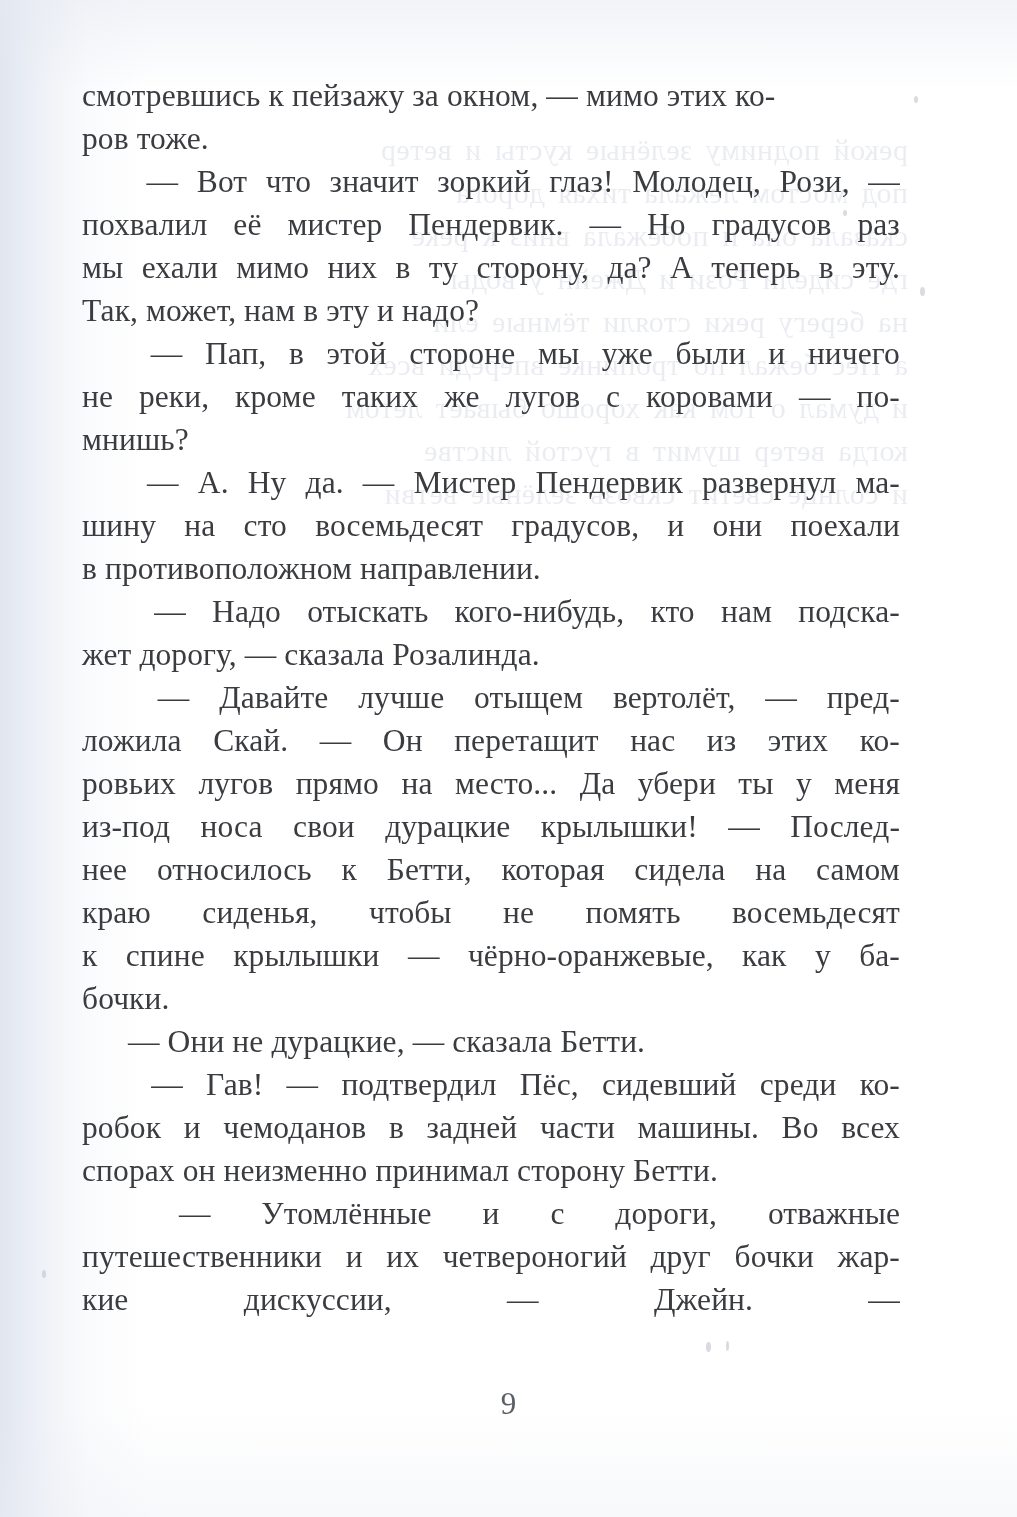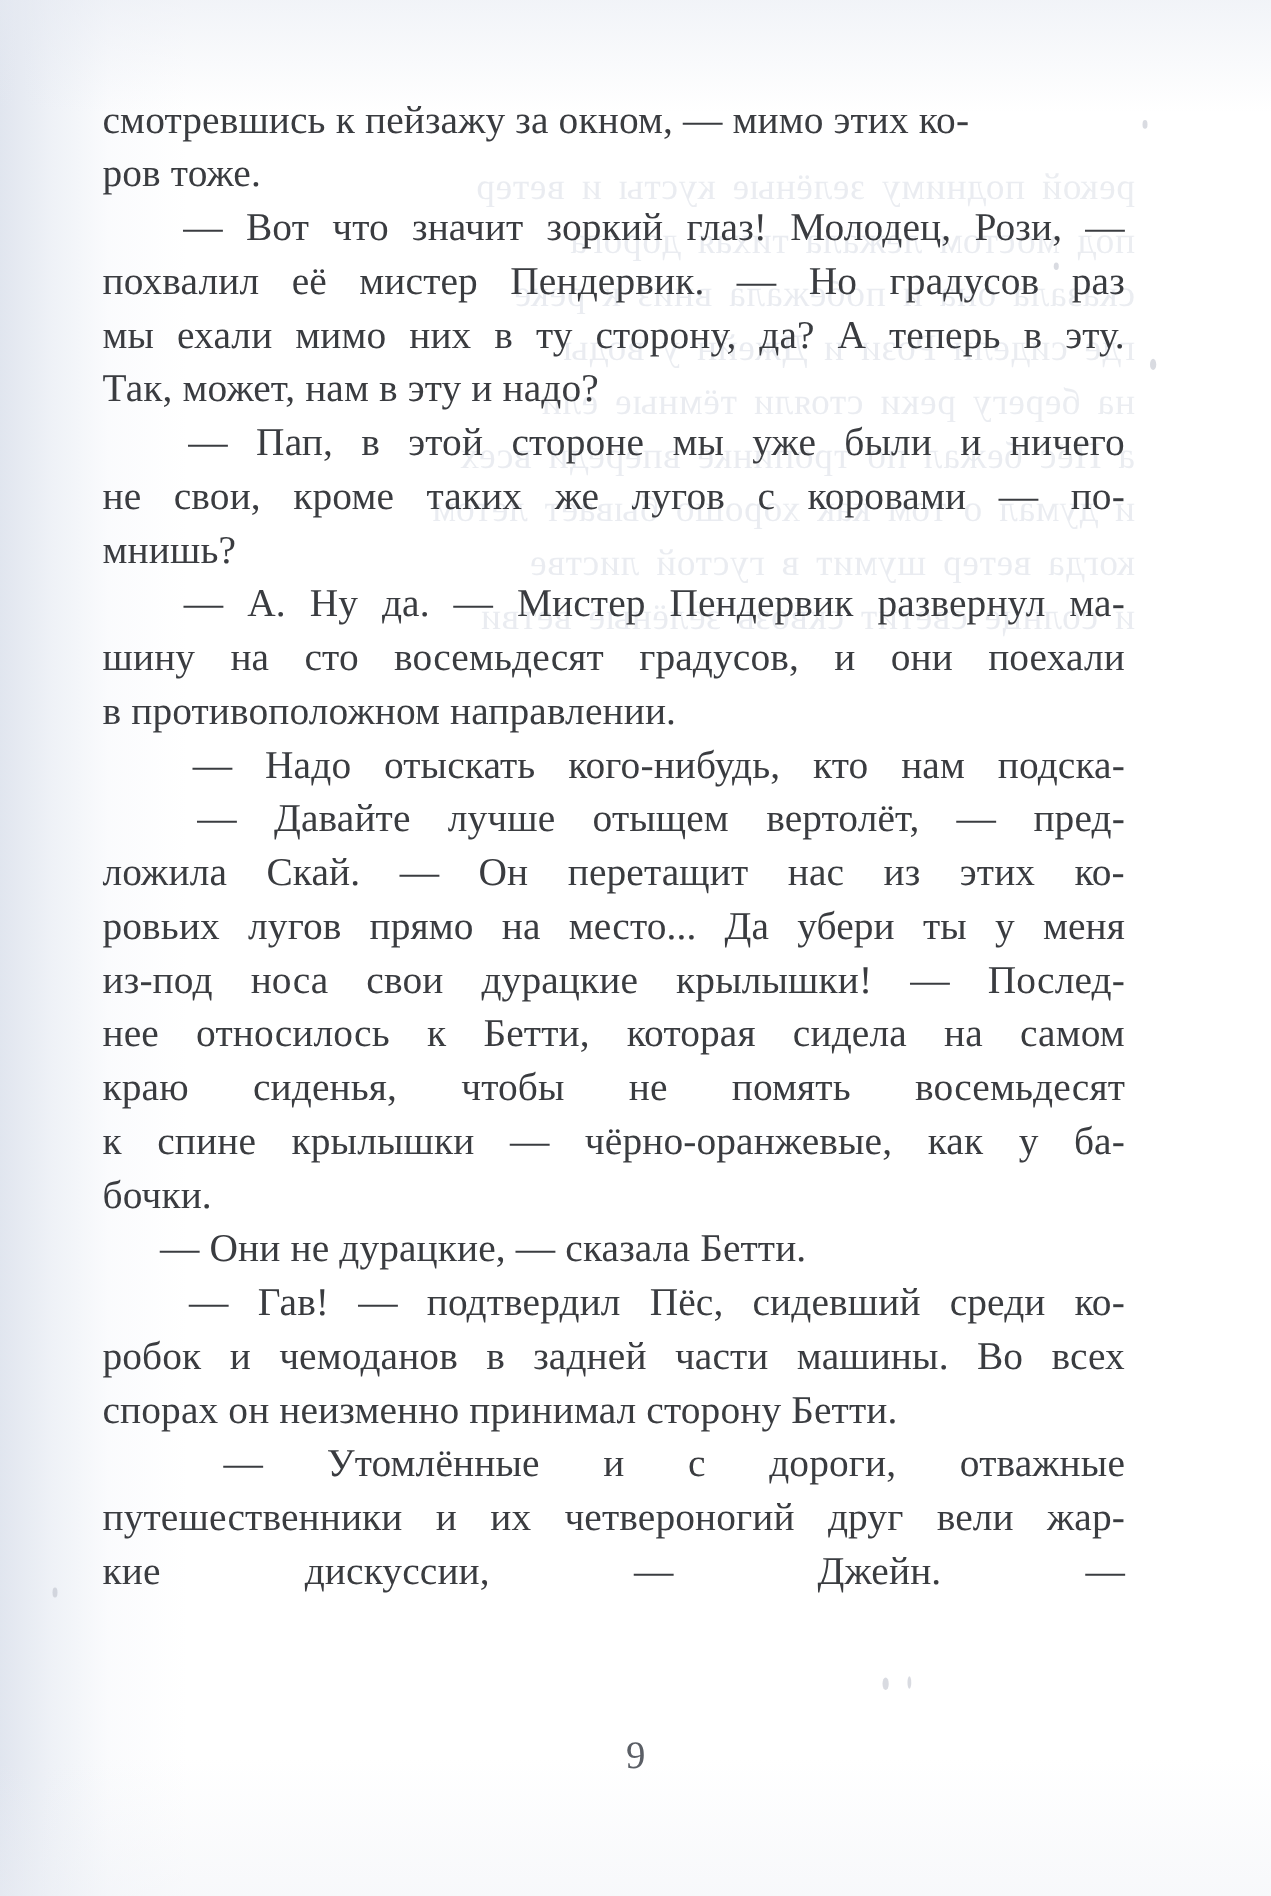--- a/index.html
+++ b/index.html
@@ -203,21 +203,21 @@
         <span>этой</span>
         <span>стороне</span>
         <span>мы</span>
         <span>уже</span>
         <span>были</span>
         <span>и</span>
         <span>ничего</span>
       </div>
       <div class="line just">
         <span>не</span>
-        <span>свои,</span>
+        <span>реки,</span>
         <span>кроме</span>
         <span>таких</span>
         <span>же</span>
         <span>лугов</span>
         <span>с</span>
         <span>коровами</span>
         <span>—</span>
         <span>по-</span>
       </div>
       <div class="line"><span>мнишь?</span></div>
@@ -247,20 +247,21 @@
       <div class="line just">
         <span class="indent"></span>
         <span>—</span>
         <span>Надо</span>
         <span>отыскать</span>
         <span>кого-нибудь,</span>
         <span>кто</span>
         <span>нам</span>
         <span>подска-</span>
       </div>
+      <div class="line"><span>жет</span> <span>дорогу,</span> <span>—</span> <span>сказала</span> <span>Розалинда.</span></div>
       <div class="line just">
         <span class="indent"></span>
         <span>—</span>
         <span>Давайте</span>
         <span>лучше</span>
         <span>отыщем</span>
         <span>вертолёт,</span>
         <span>—</span>
         <span>пред-</span>
       </div>
@@ -357,21 +358,21 @@
         <span>с</span>
         <span>дороги,</span>
         <span>отважные</span>
       </div>
       <div class="line just">
         <span>путешественники</span>
         <span>и</span>
         <span>их</span>
         <span>четвероногий</span>
         <span>друг</span>
-        <span>вели</span>
+        <span>бочки</span>
         <span>жар-</span>
       </div>
       <div class="line just">
         <span>кие</span>
         <span>дискуссии,</span>
         <span>—</span>
         <span>Джейн.</span>
         <span>—</span>
       </div>
     </div>

